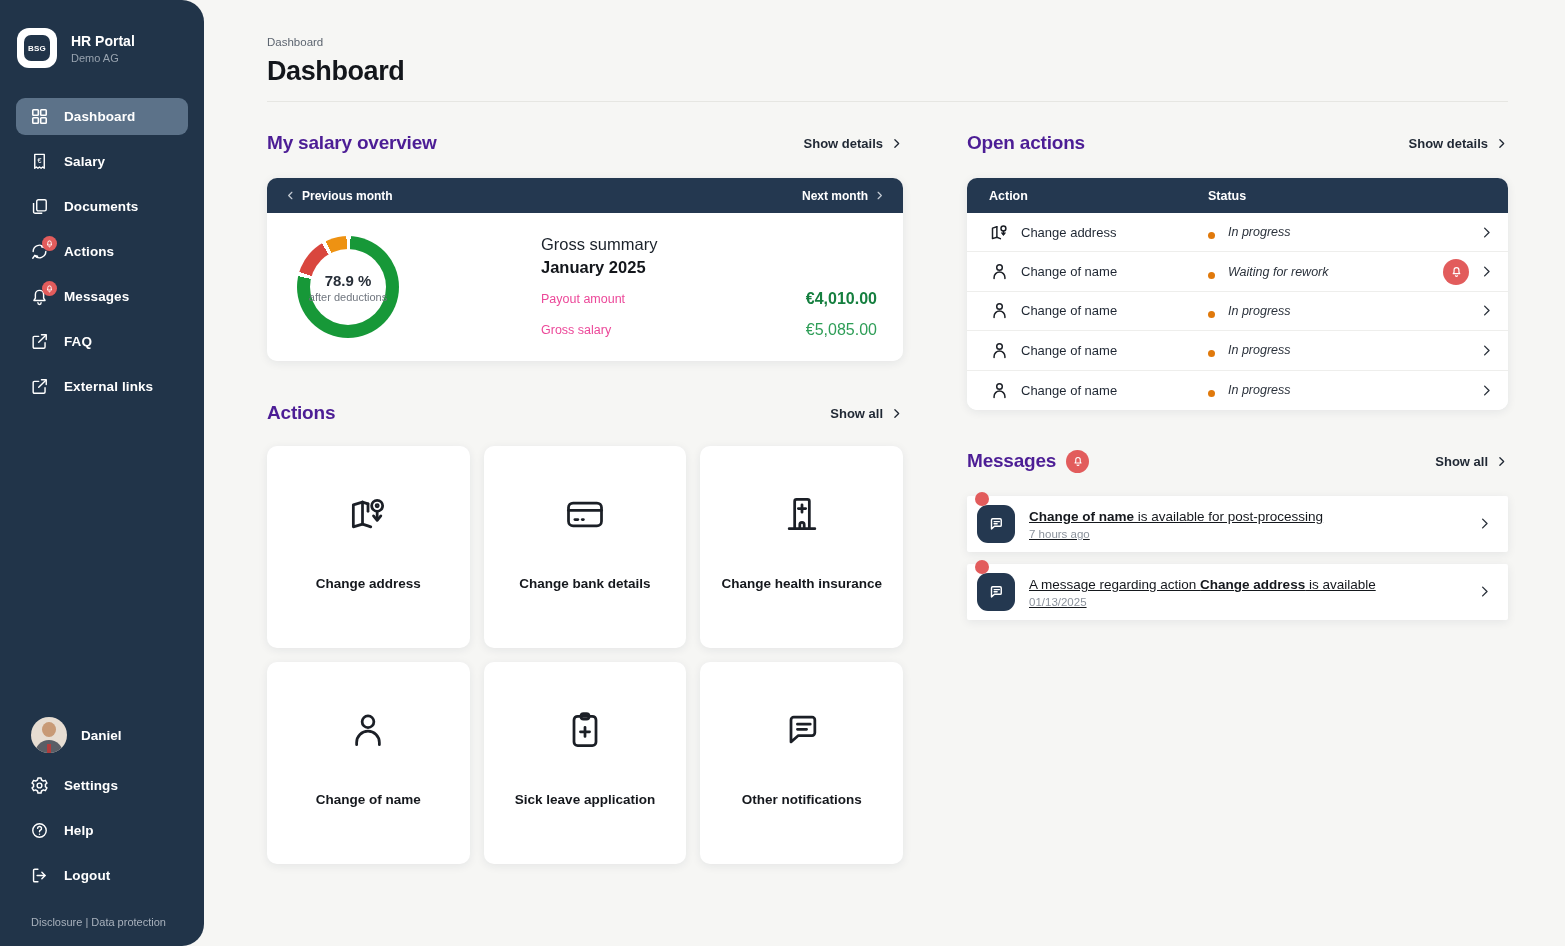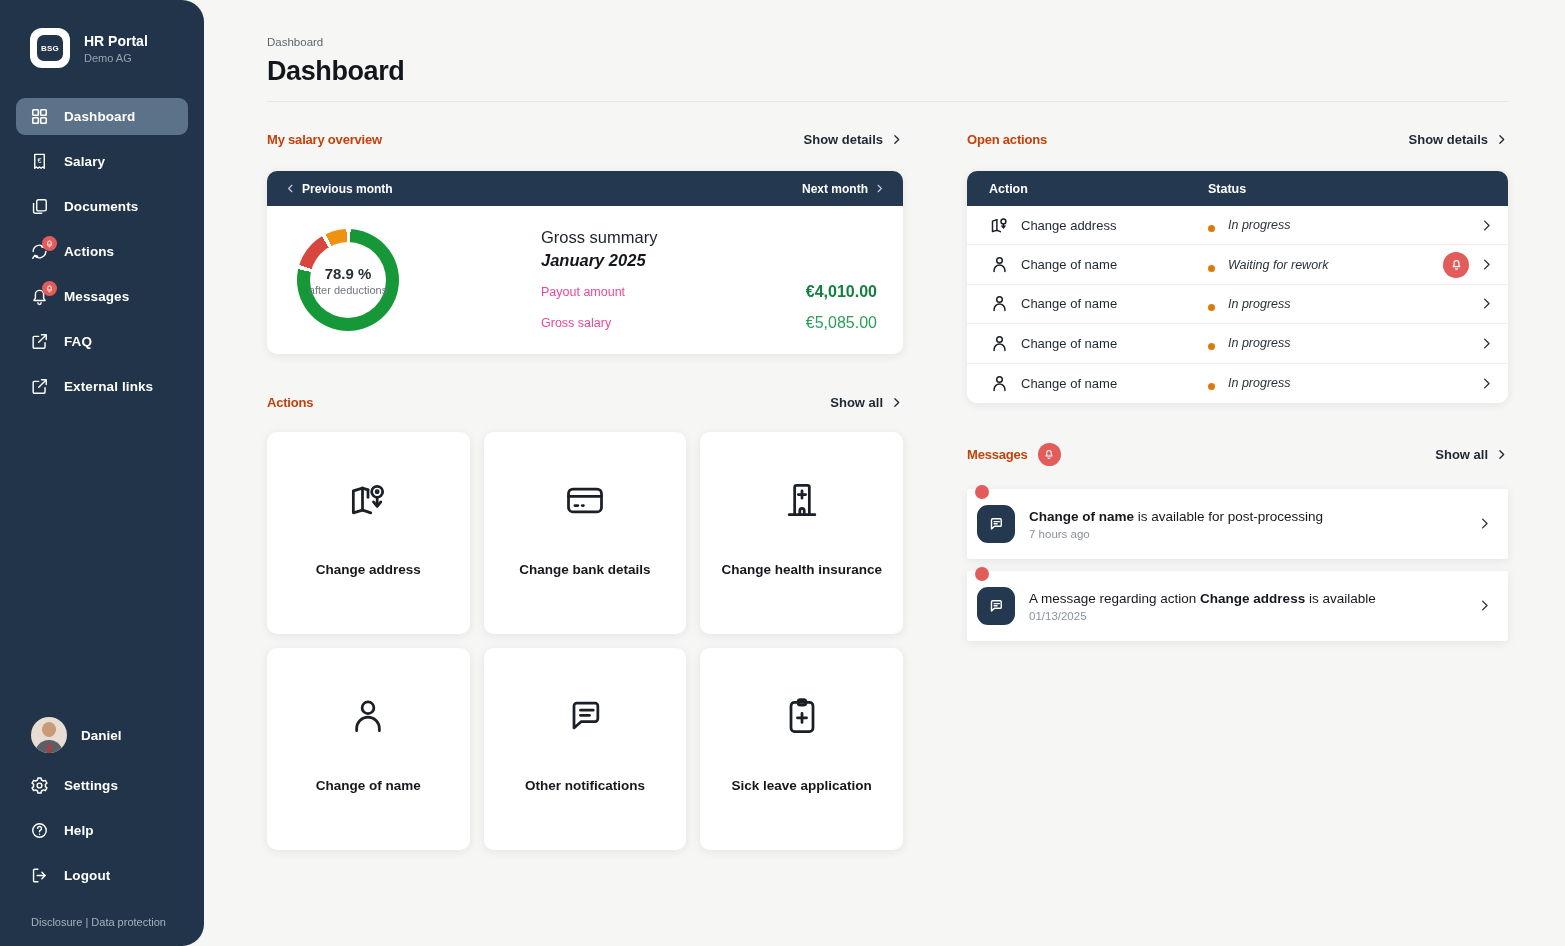--- a/index.html
+++ b/index.html
@@ -14,21 +14,21 @@
   svg { display:block; }
 
   
   .sidebar {
     width:204px; height:946px; flex:0 0 204px;
     background:#213449;
     border-radius:0 22px 22px 0;
     display:flex; flex-direction:column;
     color:#fff;
   }
-  .logo-row { display:flex; align-items:center; gap:14px; margin:28px 16px 0 30px; }
+  .logo-row { display:flex; align-items:center; gap:14px; margin:28px 16px 0 17px; }
   .logo-box { width:40px; height:40px; background:#fff; border-radius:12px; display:flex; align-items:center; justify-content:center; }
   .logo-inner { width:26px; height:26px; background:#213449; border-radius:7px; display:flex; align-items:center; justify-content:center;
     font-size:8px; font-weight:bold; color:#fff; letter-spacing:.3px; }
   .logo-text .app { font-size:14px; font-weight:bold; }
   .logo-text .co { font-size:11px; color:#98a3af; margin-top:3px; }
 
   .nav { margin:30px 16px 0 16px; }
   .nav-item {
     display:flex; align-items:center; gap:15px;
     height:37px; padding:0 14px; border-radius:9px;
@@ -57,21 +57,21 @@
   .main { flex:1; padding:36px 57px 0 63px; }
   .breadcrumb { font-size:11.5px; color:#5d6570; }
   .page-title { font-size:27px; font-weight:800; letter-spacing:-.4px; color:#13161b; margin-top:8px; }
   .title-divider { border:none; border-top:1px solid #e6e6e2; margin-top:14px; }
 
   .cols { display:flex; gap:64px; margin-top:30px; }
   .col-left { width:636px; flex:0 0 636px; }
   .col-right { flex:1; min-width:0; }
 
   .sec-head { display:flex; align-items:center; }
-  .sec-head h2 { font-size:13px; font-weight:800; letter-spacing:-.2px; color:#c2410c; }
+  .sec-head h2 { font-size:19px; font-weight:800; letter-spacing:-.2px; color:#4c1d95; }
   .sec-link { margin-left:auto; display:flex; align-items:center; gap:7px; font-size:13px; font-weight:bold; color:#1f2733; cursor:pointer; }
   .sec-link svg { color:#1f2733; }
   .head-badge { width:23px; height:23px; border-radius:50%; background:#e25c5c; color:#fff;
     display:flex; align-items:center; justify-content:center; margin-left:10px; }
 
   .card-shadow { box-shadow:0 2px 10px rgba(25,35,60,.08); }
 
   
   .salary-card { margin-top:24px; border-radius:10px; }
   .salary-head {
@@ -85,21 +85,21 @@
     background:#fff; border-radius:0 0 10px 10px; height:148px;
     display:flex; align-items:center; padding:0 26px 0 30px;
   }
   .donut { width:102px; height:102px; border-radius:50%; position:relative; flex:0 0 102px; }
   .donut::after { content:""; position:absolute; inset:13px; background:#fff; border-radius:50%; }
   .donut-label { position:absolute; inset:0; z-index:2; display:flex; flex-direction:column; align-items:center; justify-content:center; }
   .donut-label .pct { font-size:15px; font-weight:bold; color:#272e38; }
   .donut-label .sub { font-size:11px; color:#70767f; margin-top:2px; }
   .salary-summary { flex:1; margin-left:142px; }
   .salary-summary .st { font-size:16.5px; color:#1b222b; }
-  .salary-summary .sm { font-size:16.5px; font-weight:800; color:#13161b; margin-top:4px;font-style:italic; }
+  .salary-summary .sm { font-size:16.5px; font-weight:800; color:#13161b; margin-top:4px; }
   .sum-row { display:flex; align-items:center; justify-content:space-between; margin-top:13px; }
   .sum-row .lbl { font-size:12.5px; color:#ec4899; }
   .sum-row .val { font-size:16px; }
   .val-payout { color:#157f3f; font-weight:800; }
   .val-gross { color:#2e9d57; font-weight:normal; }
 
   
   .actions-head { margin-top:41px; }
   .actions-grid { margin-top:22px; display:grid; grid-template-columns:repeat(3,1fr); gap:14px; }
   .action-card {
@@ -122,22 +122,22 @@
   .oa-status .dot { width:7px; height:7px; border-radius:50%; background:#e0790b; }
   .oa-status .stext { font-size:12.5px; color:#2b323c; }
   .row-badge { width:26px; height:26px; border-radius:50%; background:#e25c5c; color:#fff;
     display:flex; align-items:center; justify-content:center; margin-right:10px; }
   .chev { color:#2b323c; }
 
   
   .msg-head { margin-top:40px; }
   .msg-list { margin-top:23px; }
   .msg-card {
-    position:relative; background:#fff; border-radius:2px; height:70px;
-    display:flex; align-items:center; padding:0 16px 0 10px; margin-bottom:12px; cursor:pointer;
+    position:relative; background:#fff; border-radius:2px; height:56px;
+    display:flex; align-items:center; padding:0 16px 0 10px; margin-bottom:12px; cursor:pointer;text-decoration:underline;
   }
   .msg-dot { position:absolute; top:-4px; left:8px; width:14px; height:14px; border-radius:50%; background:#e25c5c; }
   .msg-icon { width:38px; height:38px; flex:0 0 38px; border-radius:11px; background:#243850; color:#fff;
     display:flex; align-items:center; justify-content:center; }
   .msg-body { margin-left:14px; min-width:0; }
   .msg-line { font-size:13.5px; color:#15181d; white-space:nowrap; }
   .msg-line b { font-weight:800; }
   .msg-meta { font-size:11.5px; color:#8b929c; margin-top:3px; }
   .msg-card .chev { margin-left:auto; }
 </style>
@@ -393,35 +393,35 @@
             <svg width="44" height="44" viewBox="0 0 24 24" fill="none" stroke="currentColor" stroke-width="1.5" stroke-linecap="round" stroke-linejoin="round">
                 <circle cx="12" cy="7.5" r="3.2"></circle>
                 <path d="M5.8 20v-1.2a6.2 6.2 0 0 1 12.4 0V20"></path>
               </svg>
           </span>
           <span class="alabel">Change of name</span>
         </div>
         <div class="action-card card-shadow">
           <span class="aicon">
             <svg width="44" height="44" viewBox="0 0 24 24" fill="none" stroke="currentColor" stroke-width="1.5" stroke-linecap="round" stroke-linejoin="round">
-                <path d="M7.5 5h10A1.5 1.5 0 0 1 19 6.5v7a1.5 1.5 0 0 1-1.5 1.5H10l-4 3.5V6.5A1.5 1.5 0 0 1 7.5 5z"></path>
-                <path d="M9.5 8.8h7M9.5 11.6h5"></path>
-              </svg>
-          </span>
-          <span class="alabel">Other notifications</span>
+                <rect x="6" y="4.5" width="12" height="16" rx="2"></rect>
+                <rect x="9.8" y="3" width="4.4" height="3" rx="1.4"></rect>
+                <path d="M12 10.5v5M9.5 13h5"></path>
+              </svg>
+          </span>
+          <span class="alabel">Sick leave application</span>
         </div>
         <div class="action-card card-shadow">
           <span class="aicon">
             <svg width="44" height="44" viewBox="0 0 24 24" fill="none" stroke="currentColor" stroke-width="1.5" stroke-linecap="round" stroke-linejoin="round">
-                <rect x="6" y="4.5" width="12" height="16" rx="2"></rect>
-                <rect x="9.8" y="3" width="4.4" height="3" rx="1.4"></rect>
-                <path d="M12 10.5v5M9.5 13h5"></path>
-              </svg>
-          </span>
-          <span class="alabel">Sick leave application</span>
+                <path d="M7.5 5h10A1.5 1.5 0 0 1 19 6.5v7a1.5 1.5 0 0 1-1.5 1.5H10l-4 3.5V6.5A1.5 1.5 0 0 1 7.5 5z"></path>
+                <path d="M9.5 8.8h7M9.5 11.6h5"></path>
+              </svg>
+          </span>
+          <span class="alabel">Other notifications</span>
         </div>
       </div>
     </div>
 
     <div class="col-right">
       <div class="sec-head">
         <h2>Open actions</h2>
         <span class="sec-link">
           <span>Show details</span>
           <svg width="13" height="13" viewBox="0 0 24 24" fill="none" stroke="currentColor" stroke-width="2.4" stroke-linecap="round" stroke-linejoin="round">

